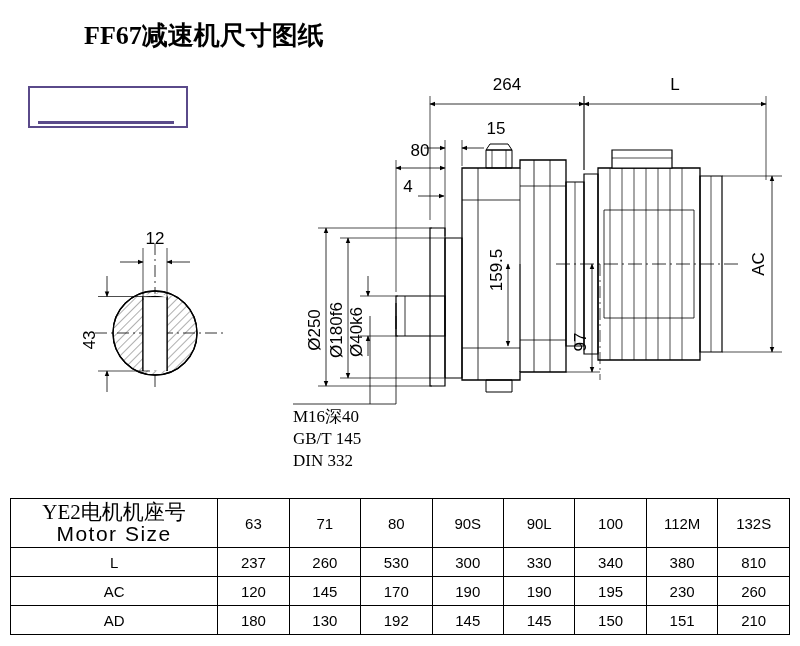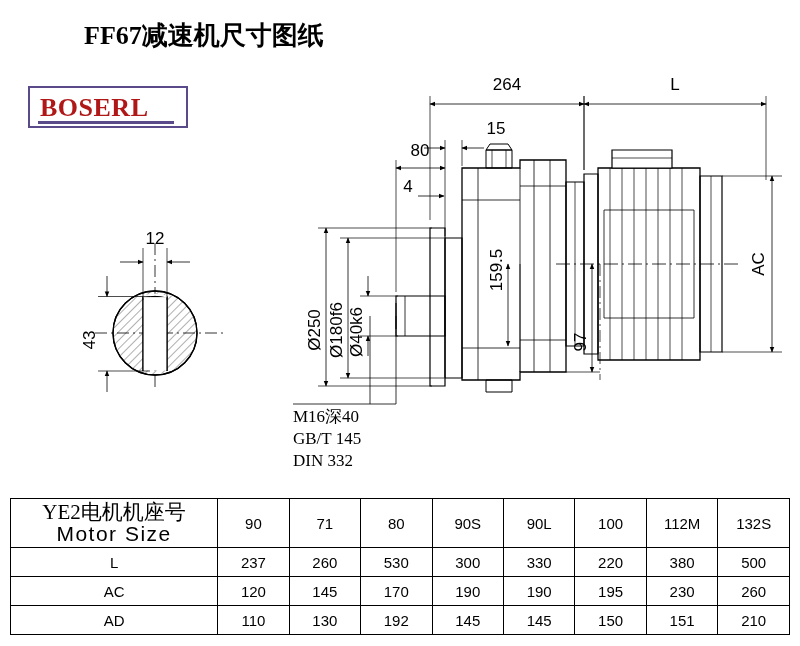--- a/index.html
+++ b/index.html
@@ -107,21 +107,20 @@
   }
 </style>
 </head>
 <body>
 
 <div id="root">
 
   <div class="title">FF67减速机尺寸图纸</div>
 
   <div class="logo-box">
-    <div class="logo-text">BOSERL</div>
     <div class="logo-under"></div>
   </div>
 
   <svg id="drawing" width="800" height="500" viewBox="0 0 800 500">
     <defs>
       <marker id="arrow-s" viewBox="0 0 10 10" refX="9" refY="5" markerWidth="7" markerHeight="7" orient="auto-start-reverse">
         <path d="M 0 1 L 10 5 L 0 9 z" fill="#000"></path>
       </marker>
       <marker id="arrow-e" viewBox="0 0 10 10" refX="9" refY="5" markerWidth="7" markerHeight="7" orient="auto">
         <path d="M 0 1 L 10 5 L 0 9 z" fill="#000"></path>
@@ -296,54 +295,54 @@
     </g>
   </svg>
 
   <table class="spec-table">
     <tbody>
       <tr>
         <td class="head-label">
           <span class="head-cn">YE2电机机座号</span>
           <span class="head-en">Motor Size</span>
         </td>
-        <td class="val">90</td>
+        <td class="val">63</td>
         <td class="val">71</td>
         <td class="val">80</td>
         <td class="val">90S</td>
         <td class="val">90L</td>
         <td class="val">100</td>
         <td class="val">112M</td>
         <td class="val">132S</td>
       </tr>
       <tr>
         <td class="row-label">L</td>
         <td class="val">237</td>
         <td class="val">260</td>
         <td class="val">530</td>
         <td class="val">300</td>
         <td class="val">330</td>
-        <td class="val">220</td>
+        <td class="val">340</td>
         <td class="val">380</td>
-        <td class="val">500</td>
+        <td class="val">810</td>
       </tr>
       <tr>
         <td class="row-label">AC</td>
         <td class="val">120</td>
         <td class="val">145</td>
         <td class="val">170</td>
         <td class="val">190</td>
         <td class="val">190</td>
         <td class="val">195</td>
         <td class="val">230</td>
         <td class="val">260</td>
       </tr>
       <tr>
         <td class="row-label">AD</td>
-        <td class="val">110</td>
+        <td class="val">180</td>
         <td class="val">130</td>
         <td class="val">192</td>
         <td class="val">145</td>
         <td class="val">145</td>
         <td class="val">150</td>
         <td class="val">151</td>
         <td class="val">210</td>
       </tr>
     </tbody>
   </table>

